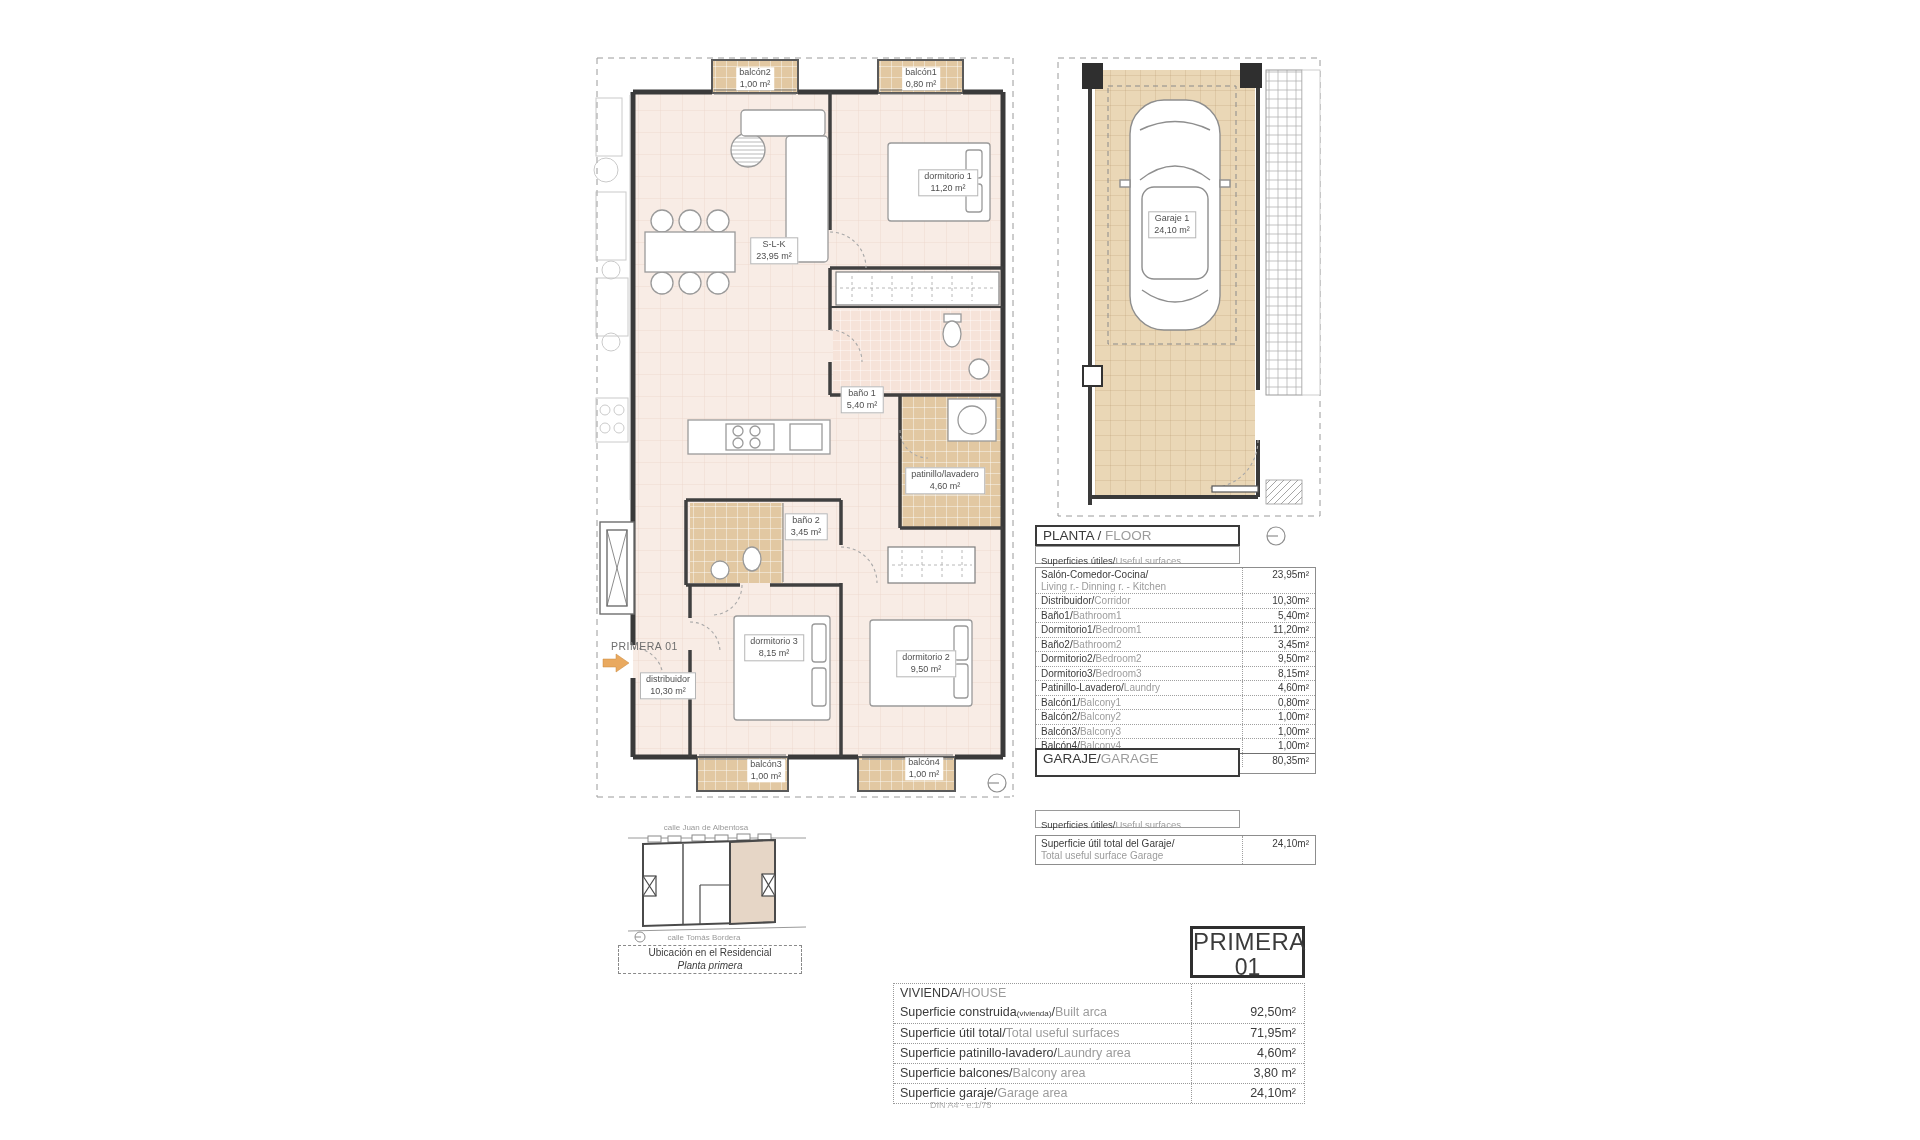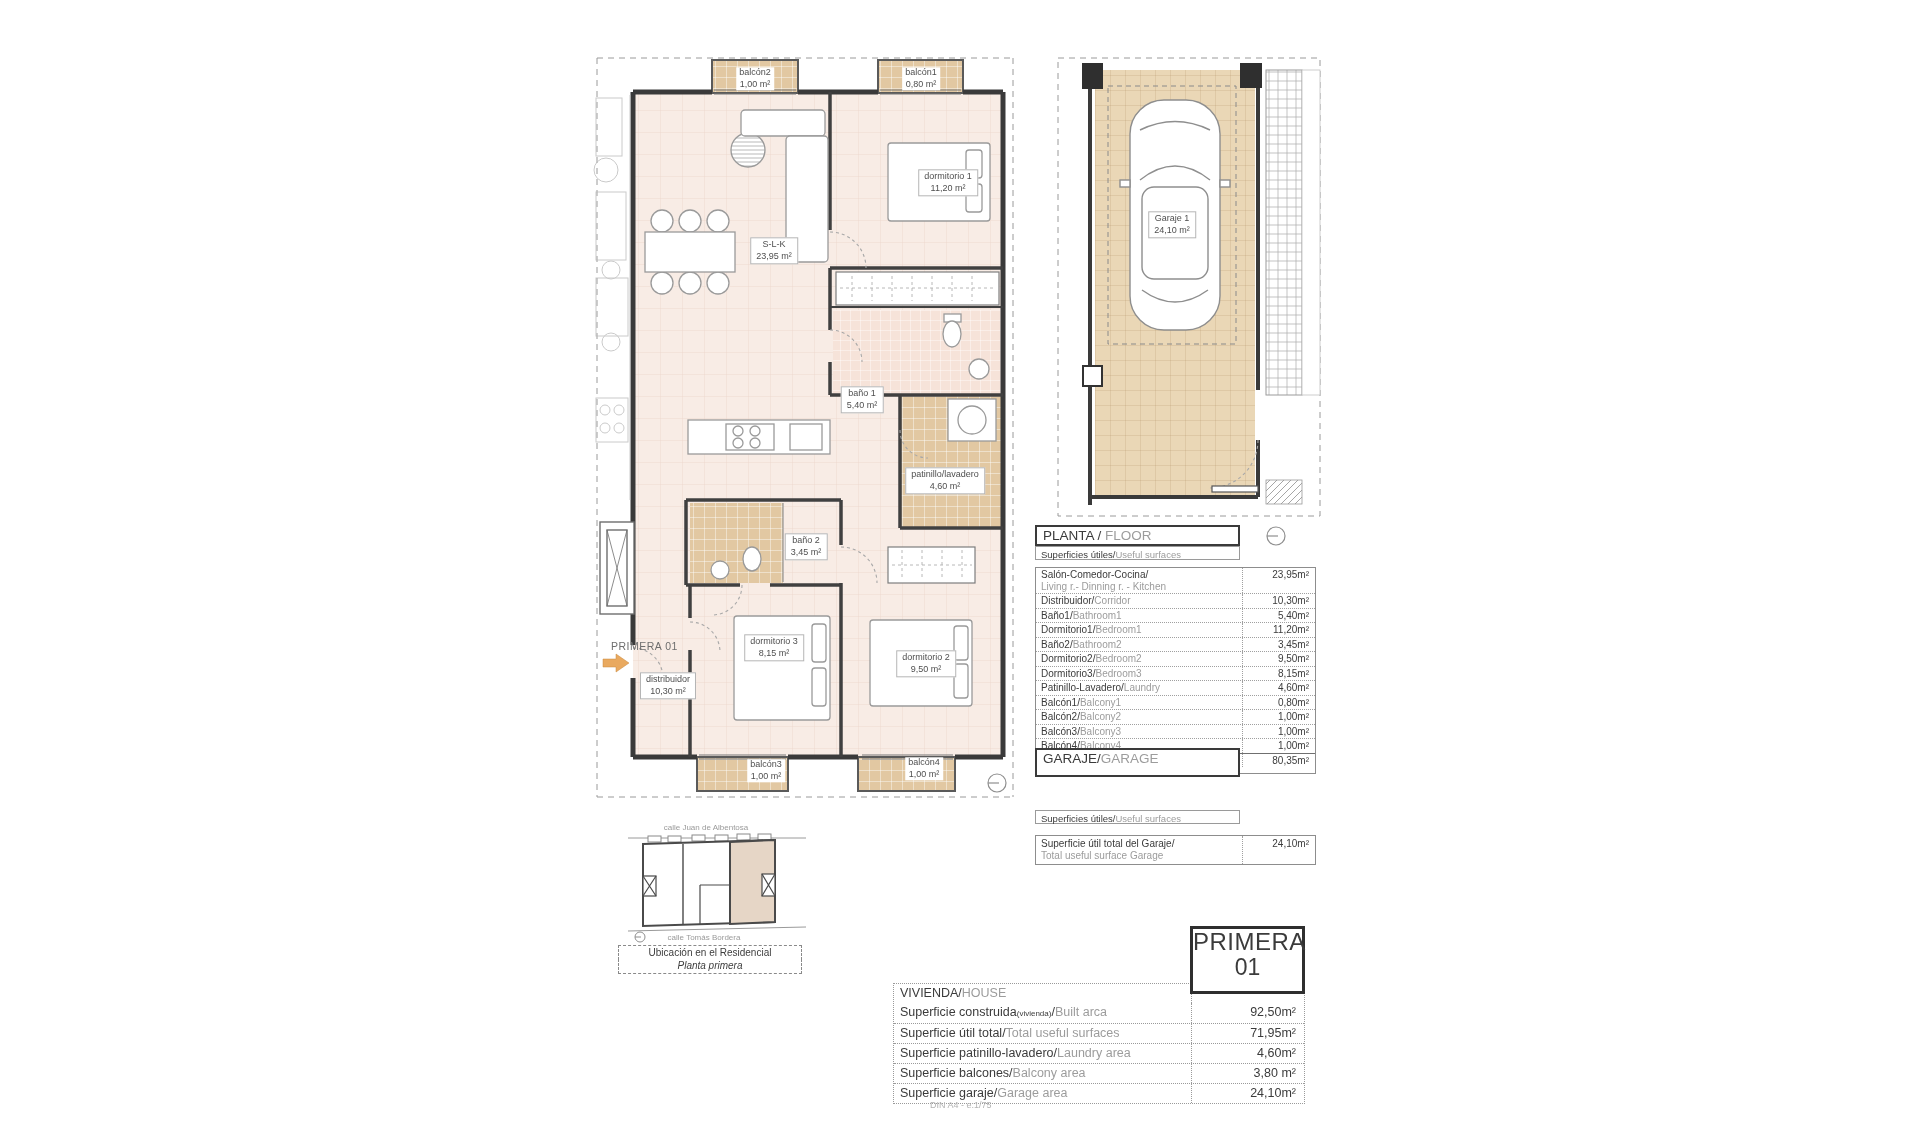--- a/index.html
+++ b/index.html
@@ -13,36 +13,36 @@
           border:1px solid #b5b5b5; font-size:9px; line-height:1.3; color:#4f4f4f;
           text-align:center; padding:1px 5px; white-space:nowrap; z-index:3; }
   .rlab.noborder { border:none; padding:0 3px; }
   .rlab .nm, .rlab .ar { display:block; }
   .rl-balcon2 { left:755px; top:79px; }
   .rl-balcon1 { left:921px; top:79px; }
   .rl-dorm1   { left:948px; top:183px; }
   .rl-slk     { left:774px; top:251px; }
   .rl-bano1   { left:862px; top:400px; }
   .rl-patinillo { left:945px; top:481px; }
-  .rl-bano2   { left:806px; top:527px;margin-top:20px; }
+  .rl-bano2   { left:806px; top:527px; }
   .rl-dorm3   { left:774px; top:648px; }
   .rl-dorm2   { left:926px; top:664px; }
   .rl-distrib { left:668px; top:686px; }
   .rl-balcon3 { left:766px; top:771px; }
   .rl-balcon4 { left:924px; top:769px; }
   .rl-garaje1 { left:1172px; top:225px; }
 
   .plan-marker { position:absolute; left:611px; top:640px; font-size:10.5px;
                  color:#6e6e6e; letter-spacing:.5px; z-index:3; }
 
   
   .sec-title { position:absolute; z-index:3; background:#fff; border:2px solid #3a3a3a;
                font-size:13.5px; color:#3a3a3a; padding:1px 6px 0 6px; height:21px; }
   .sec-sub   { position:absolute; z-index:3; background:#fff; border:1px solid #9a9a9a;
-               font-size:9.5px; color:#3a3a3a; padding:2px 5px; height:14px; }
+               font-size:9.5px; color:#3a3a3a; padding:8px 5px; height:14px; }
   .it { color:#9c9c9c; }
   .planta-title { left:1035px; top:525px; width:205px; }
   .planta-sub   { left:1035px; top:546px; width:205px; }
   .garaje-title { left:1035px; top:748px; width:205px; height:29px; }
   .garaje-sub   { left:1035px; top:810px; width:205px; }
 
   
   .area-table { position:absolute; z-index:3; background:#fff; border:1px solid #8d8d8d;
                 font-size:10px; color:#3b3b3b; }
   .t-row { display:flex; border-top:1px dotted #a0a0a0; align-items:stretch; }
@@ -68,21 +68,21 @@
                  border:1px dotted #9a9a9a; }
   .house-table .t-row { border-top:1px dotted #9a9a9a; }
   .house-table .t-row:first-child { border-top:none; }
   .house-table .t-row .lab { line-height:17px; padding:1px 4px 1px 6px; }
   .house-table .t-row .val { width:113px; line-height:17px; text-align:right;
                  padding:1px 8px 0 0; border-left:1px dotted #9a9a9a; }
   .house-head { font-size:12.5px; }
   .es-small { font-size:8px; }
 
   
-  .unit-badge { position:absolute; left:1190px; top:926px; width:115px; height:68px;
+  .unit-badge { position:absolute; left:1190px; top:926px; width:115px; height:52px;
                 border:3px solid #2f2f2f; background:#fff; z-index:4; text-align:center;
                 color:#3b3b3b; }
   .unit-badge .l1 { font-size:24px; line-height:26px; letter-spacing:.5px; }
   .unit-badge .l2 { font-size:23px; line-height:24px; }
 
   
   .street { position:absolute; transform:translate(-50%,-50%); font-size:8px;
             color:#9a9a9a; z-index:3; white-space:nowrap; }
   .street-top { left:706px; top:827px; }
   .street-bottom { left:704px; top:937px; }

